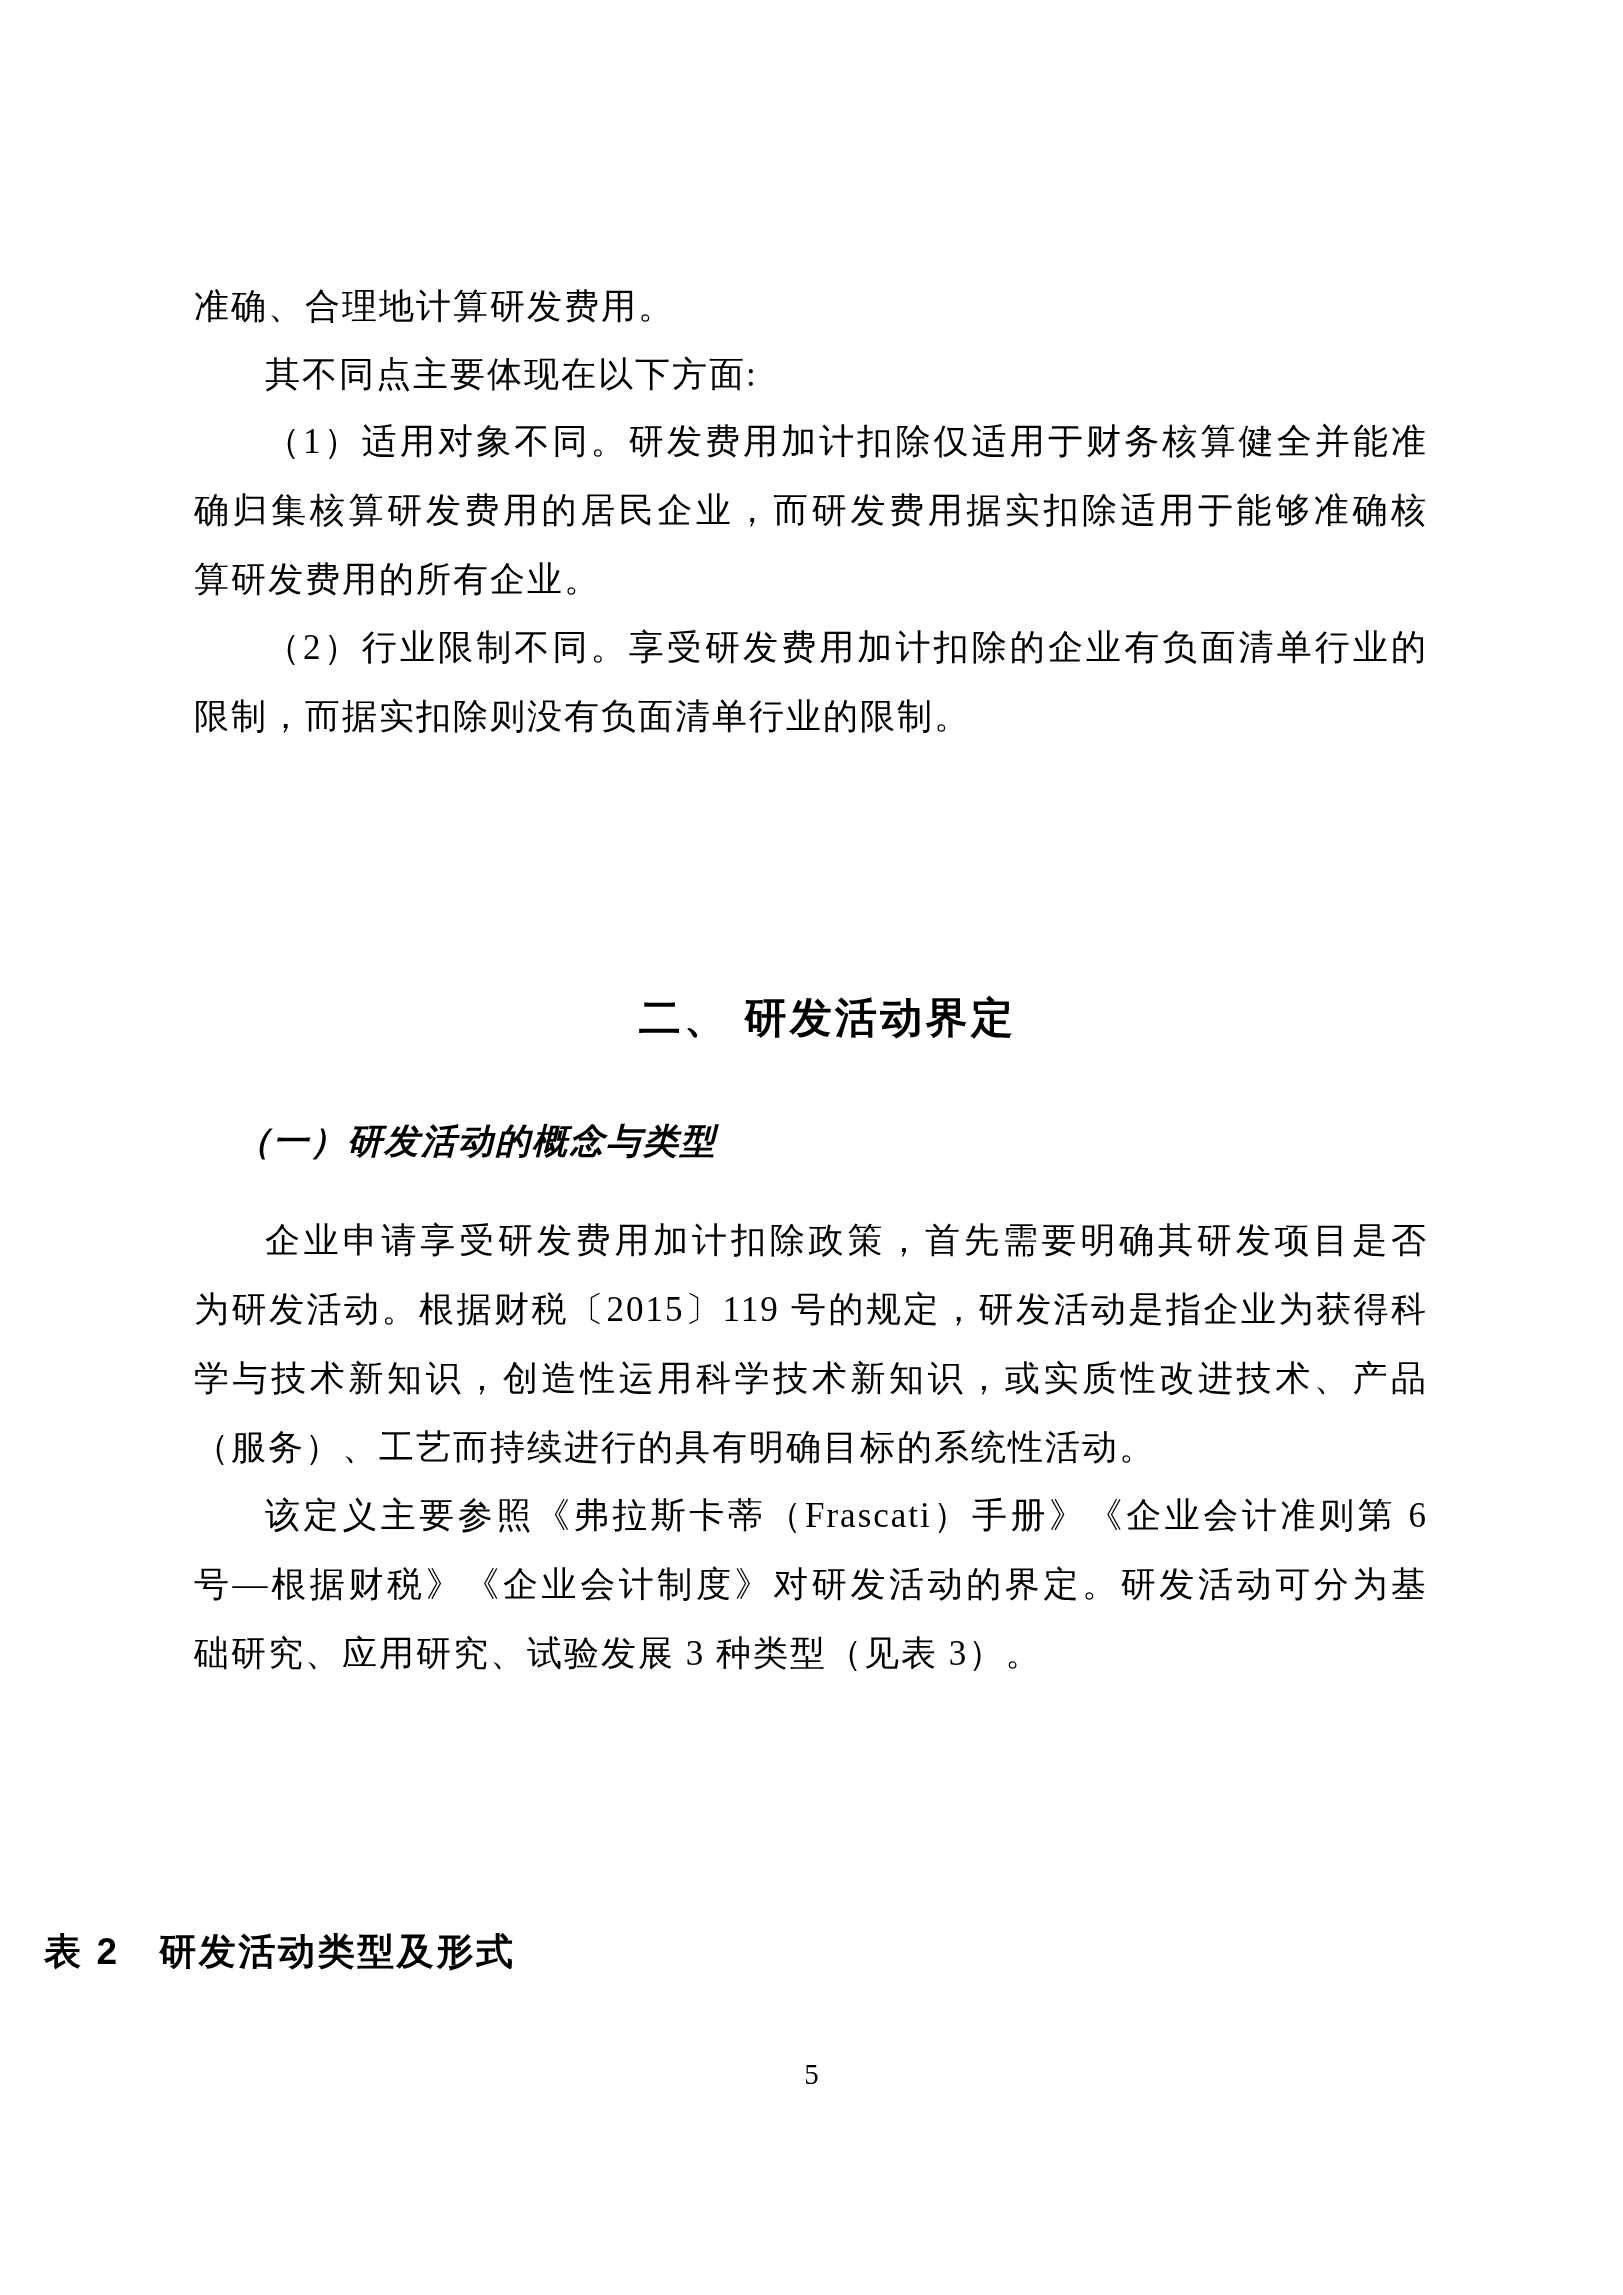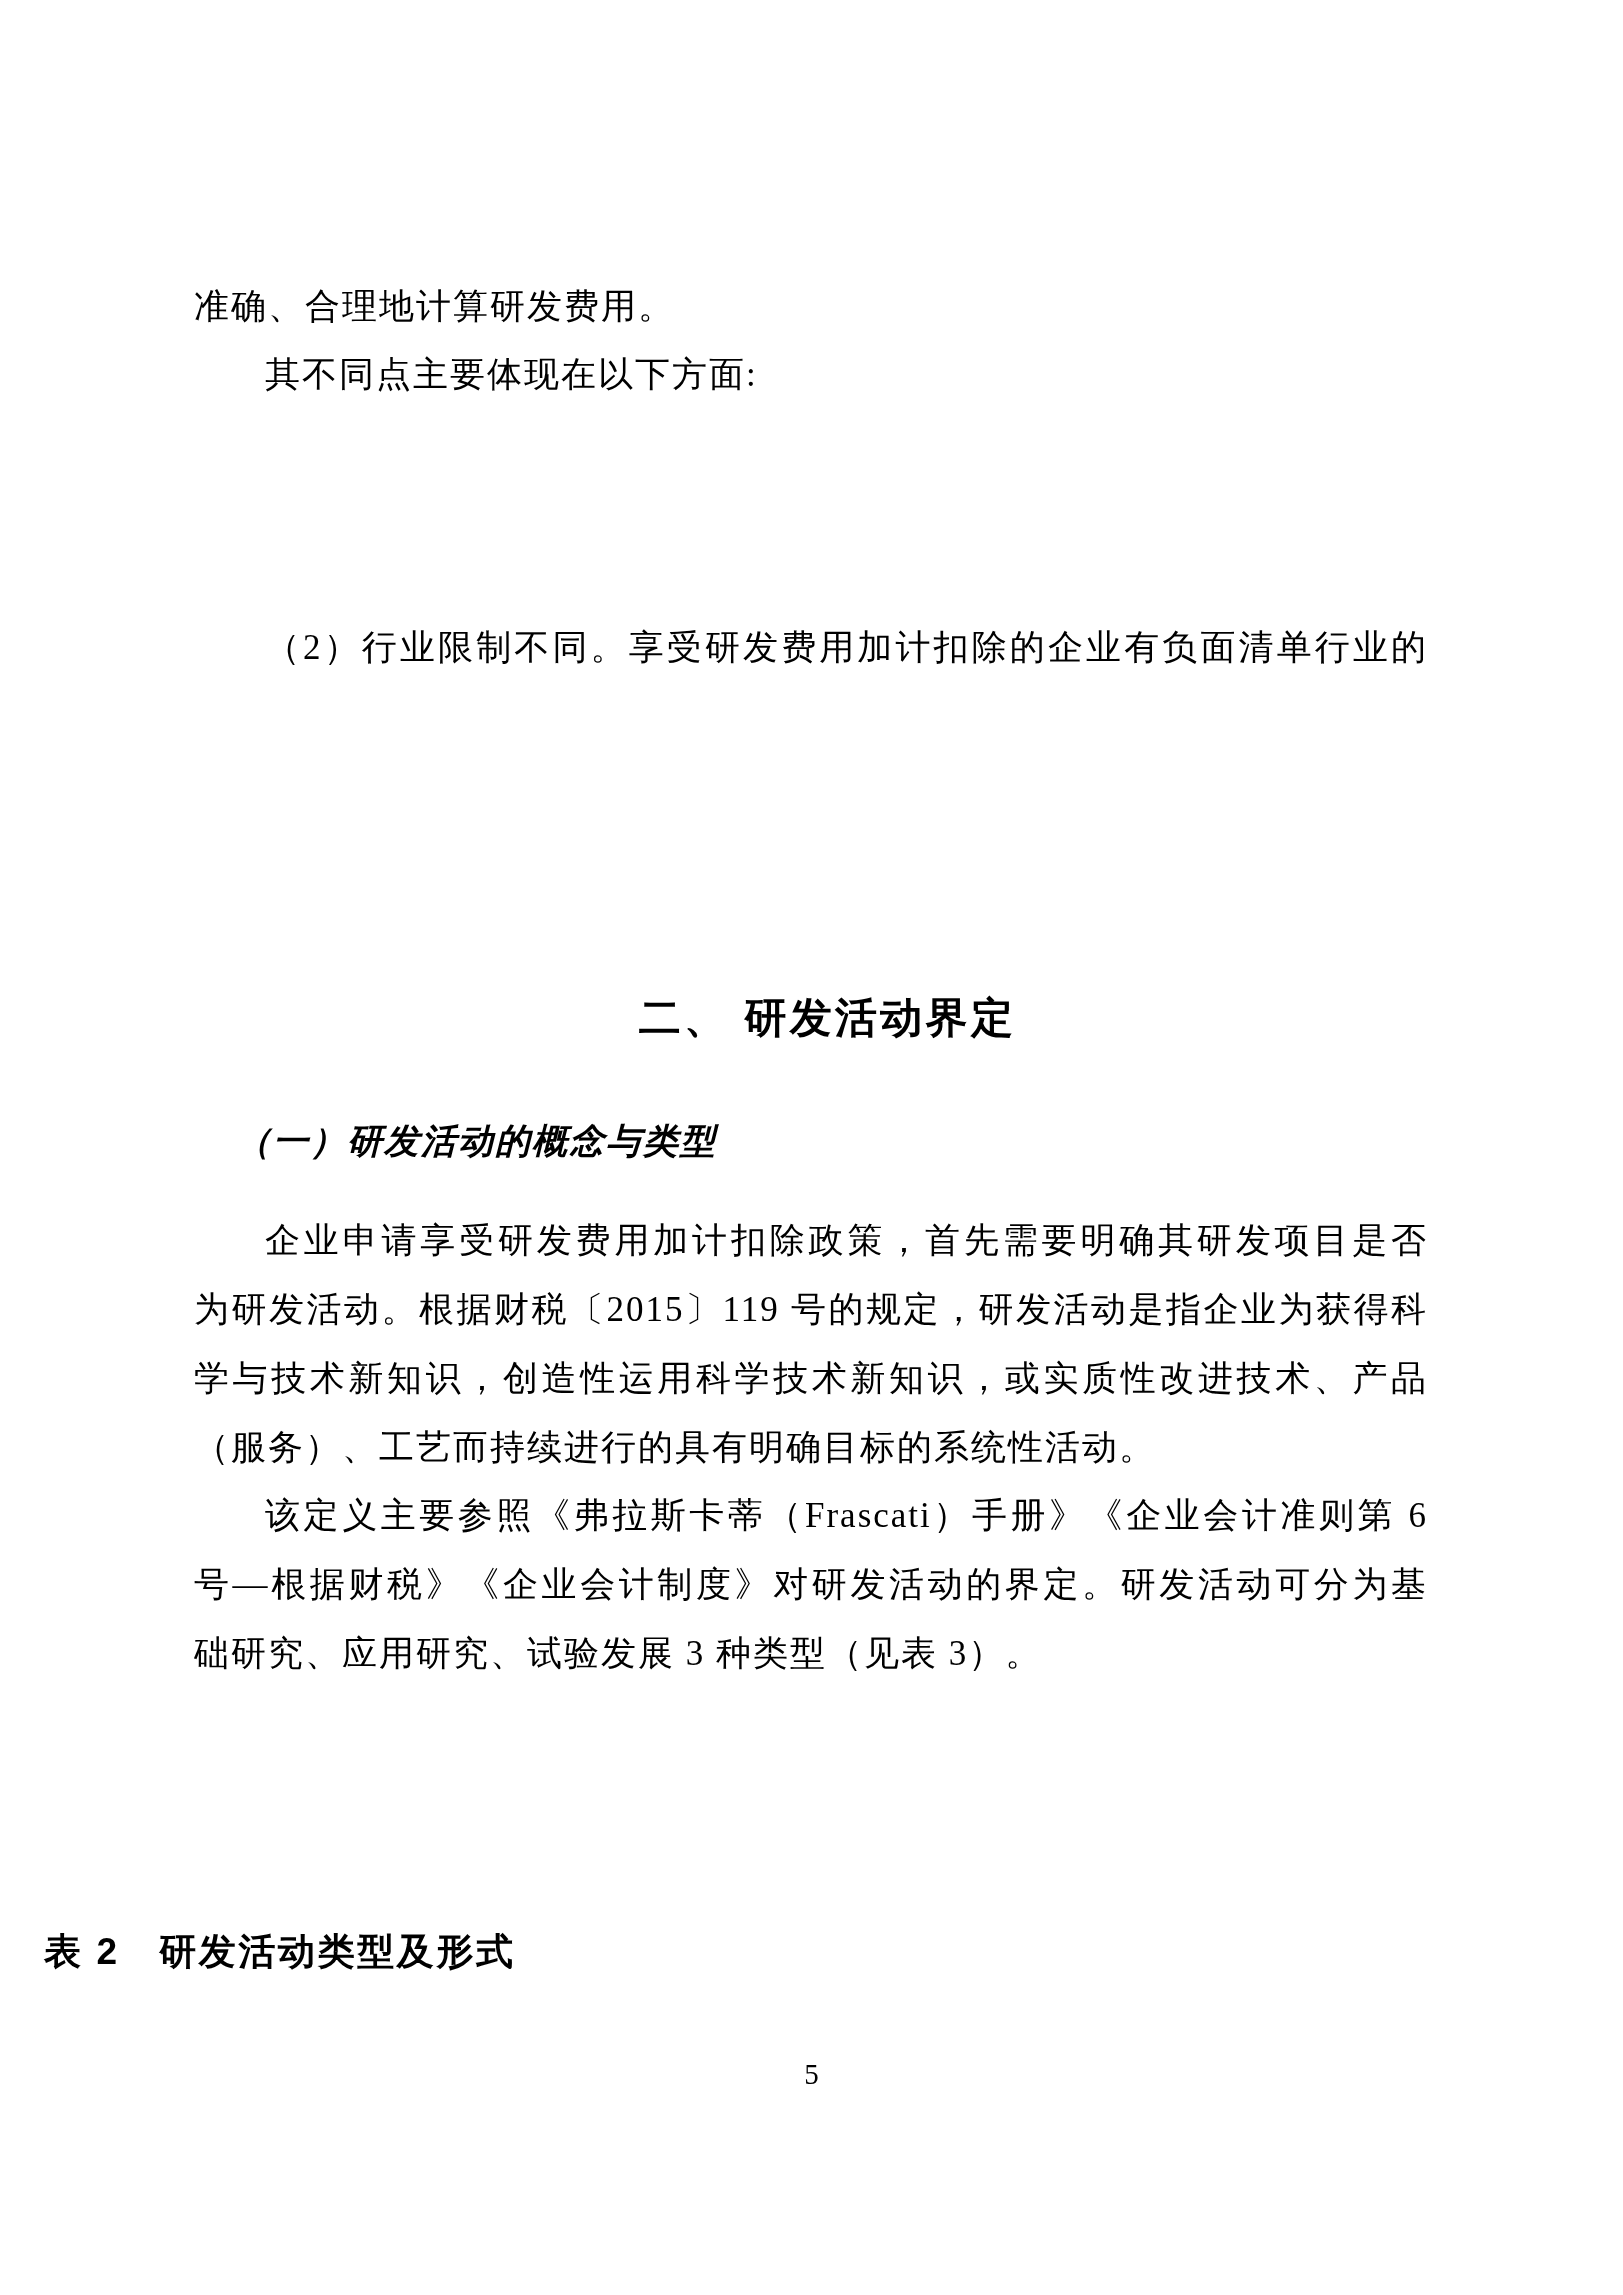--- a/index.html
+++ b/index.html
@@ -80,23 +80,29 @@
 <div class="page">
 
   <div class="block" style="top:272px">
     <div class="line short">准确、合理地计算研发费用。</div>
   </div>
 
   <div class="block" style="top:340px">
     <div class="line short ind">其不同点主要体现在以下方面:</div>
   </div>
 
+  <div class="block" style="top:407px">
+    <div class="line ind">（1）适用对象不同。研发费用加计扣除仅适用于财务核算健全并能准</div>
+    <div class="line">确归集核算研发费用的居民企业，而研发费用据实扣除适用于能够准确核</div>
+    <div class="line short">算研发费用的所有企业。</div>
+  </div>
 
   <div class="block" style="top:613px">
     <div class="line ind">（2）行业限制不同。享受研发费用加计扣除的企业有负面清单行业的</div>
+    <div class="line short">限制，而据实扣除则没有负面清单行业的限制。</div>
   </div>
 
 
   <div class="h1" style="top:985px">二、 研发活动界定</div>
 
   <div class="h2" style="top:1107px">（一）研发活动的概念与类型</div>
 
   <div class="block" style="top:1206px">
     <div class="line ind">企业申请享受研发费用加计扣除政策，首先需要明确其研发项目是否</div>
     <div class="line">为研发活动。根据财税〔2015〕119 号的规定，研发活动是指企业为获得科</div>

